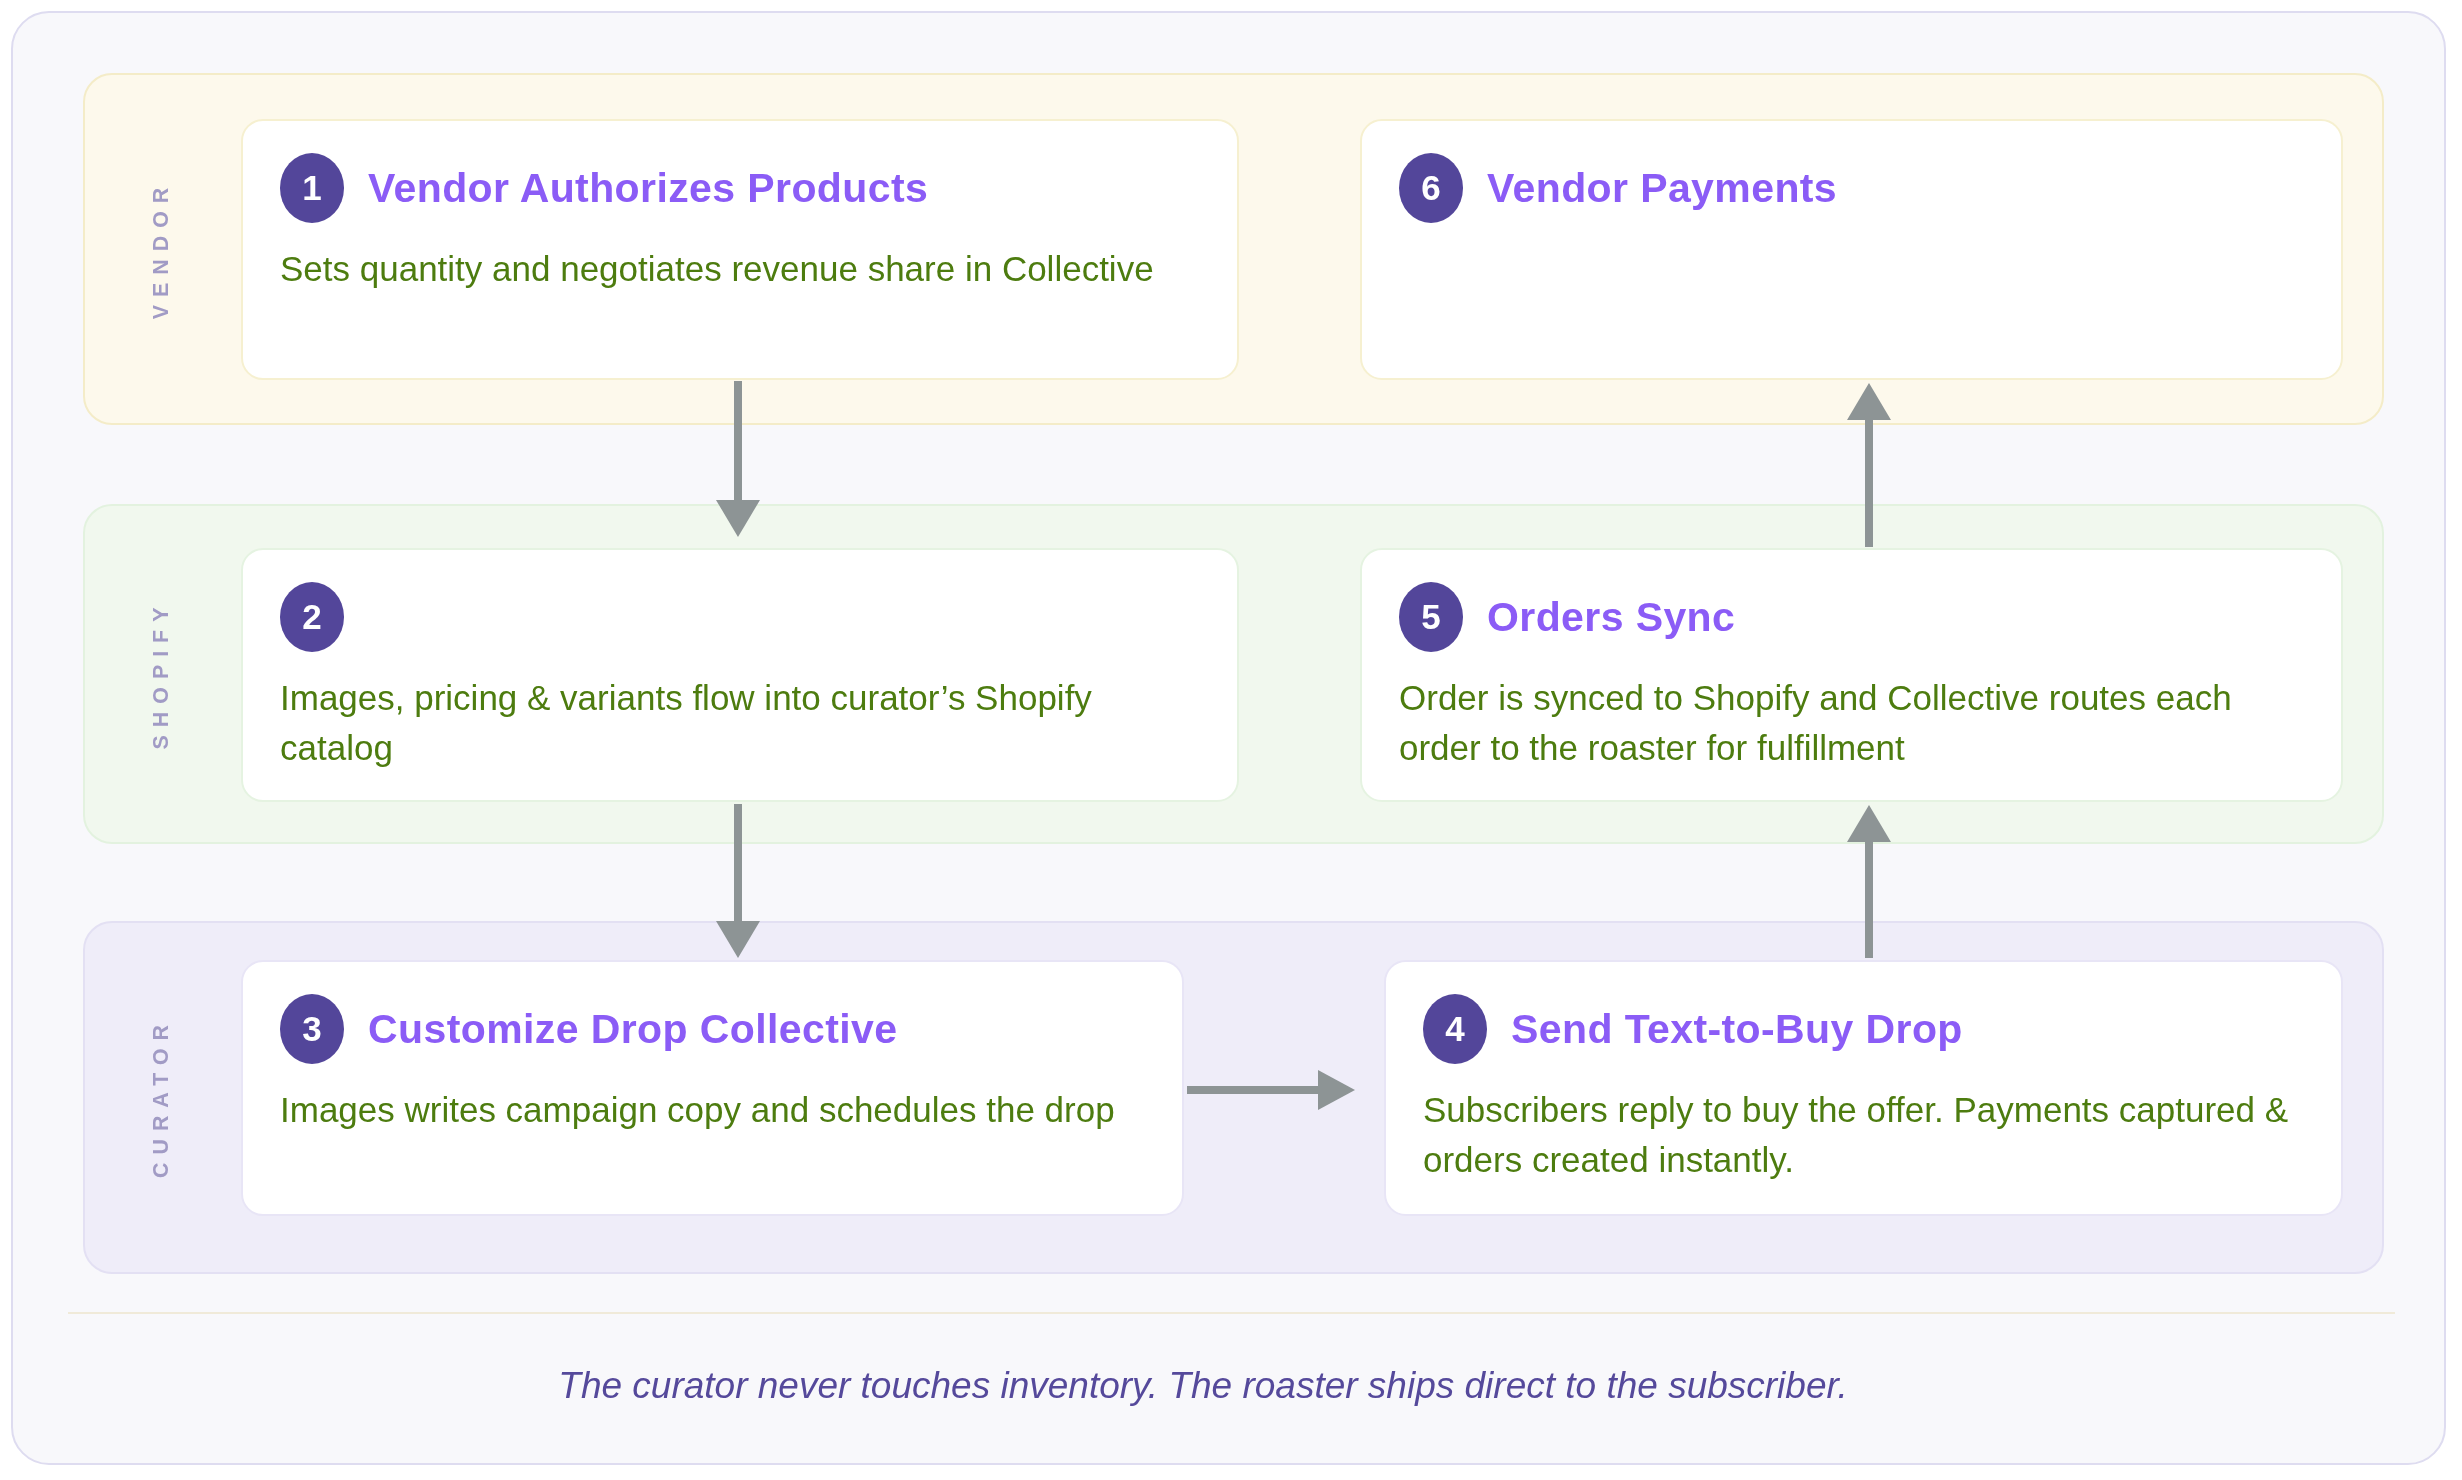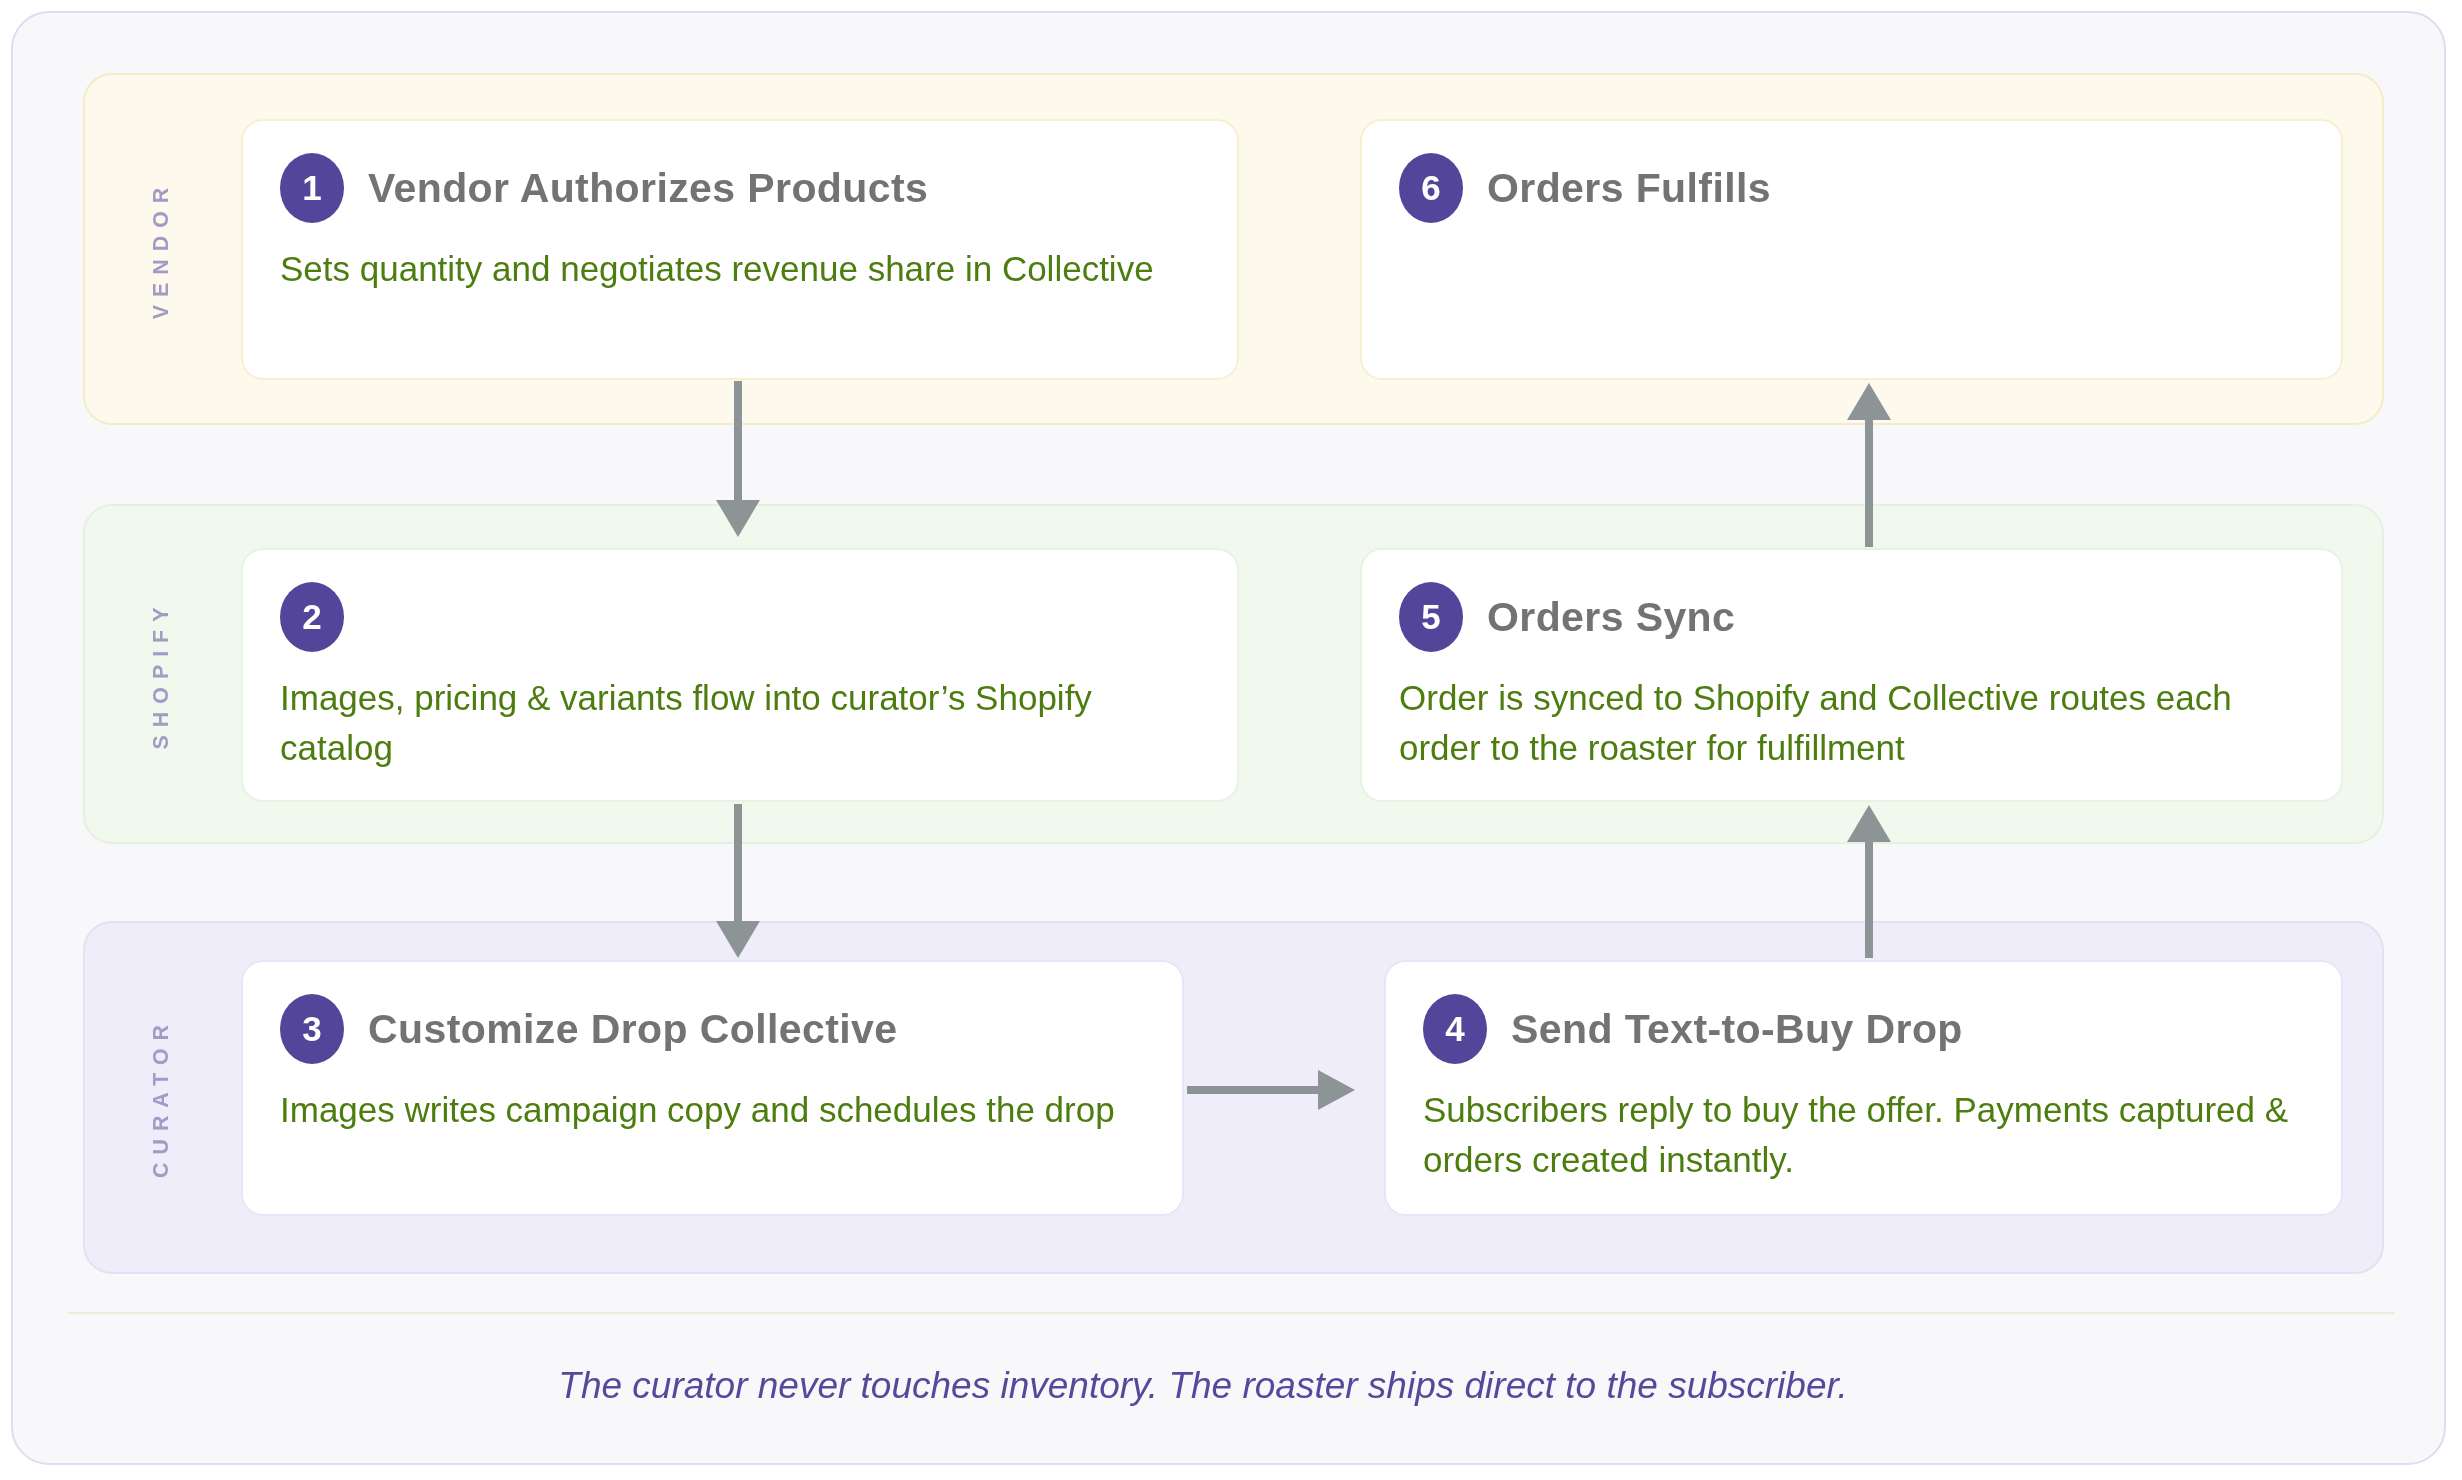--- a/index.html
+++ b/index.html
@@ -72,21 +72,21 @@
     border-radius: 50%;
     background: #53469a;
     color: #ffffff;
     font-size: 35px; font-weight: bold;
     display: flex; align-items: center; justify-content: center;
     flex: 0 0 auto;
   }
   .card-title {
     margin-left: 24px;
     font-size: 41px; font-weight: bold;
-    color: #737373;
+    color: #8b5cf6;
     letter-spacing: 0.4px;
   }
   .card-desc {
     margin-top: 20.7px;
     font-size: 35px;
     line-height: 1.45;
     color: #4d7c0f;
   }
 
   
@@ -157,21 +157,21 @@
   <div class="card-header">
     <div class="badge">1</div>
     <div class="card-title">Vendor Authorizes Products</div>
   </div>
   <div class="card-desc">Sets quantity and negotiates revenue share in Collective</div>
 </div>
 
 <div class="card card-vendor card-6">
   <div class="card-header">
     <div class="badge">6</div>
-    <div class="card-title">Orders Fulfills</div>
+    <div class="card-title">Vendor Payments</div>
   </div>
 </div>
 
 <div class="card card-shopify card-2">
   <div class="card-header">
     <div class="badge">2</div>
   </div>
   <div class="card-desc">Images, pricing &amp; variants flow into curator’s Shopify catalog</div>
 </div>
 

